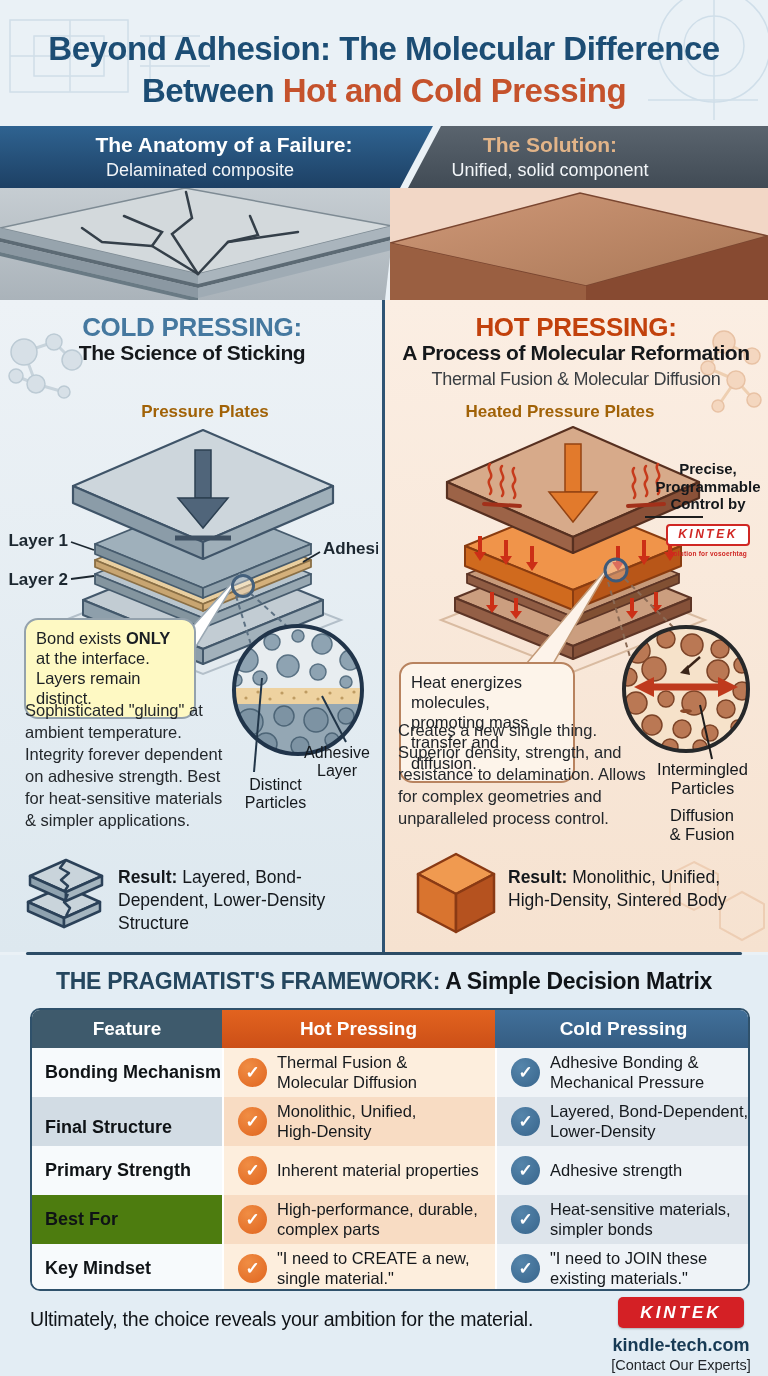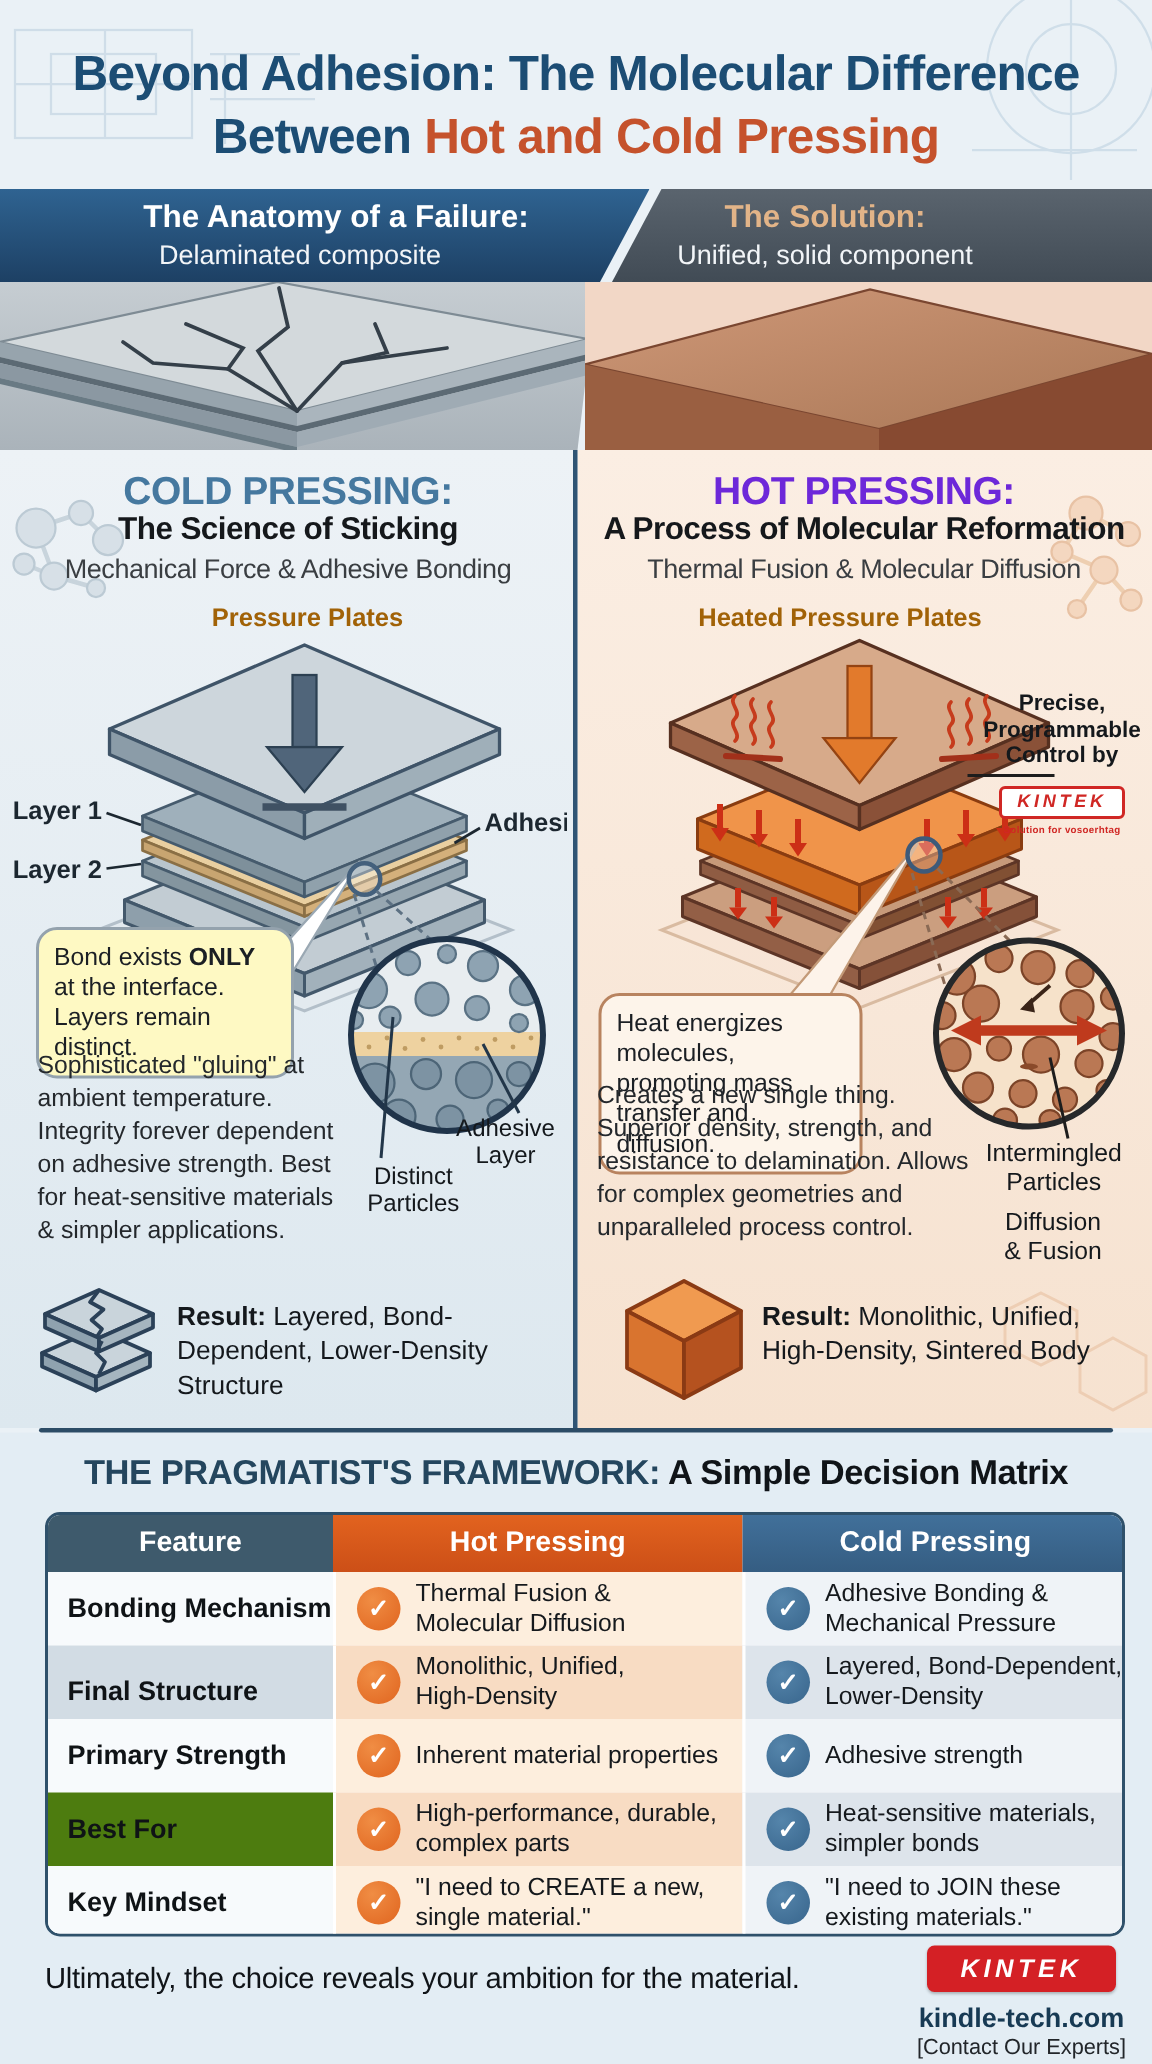--- a/index.html
+++ b/index.html
@@ -27,21 +27,21 @@
 
   
   .colL{left:0;top:300px;width:383px;height:652px;background:linear-gradient(180deg,#edf2f6,#dde8ef);}
   .colR{left:385px;top:300px;width:383px;height:652px;background:linear-gradient(180deg,#fbeee3,#f6e2d0);}
   .vdiv{left:382px;top:300px;width:3px;height:652px;background:#2f5474;}
   .hdiv{left:26px;top:952px;width:716px;height:3px;background:#2c4c66;border-radius:2px;}
   .botbg{left:0;top:955px;width:768px;height:421px;background:#e3edf4;}
 
   
   .h-cold{left:0;top:312px;width:384px;font-size:26px;font-weight:bold;color:#45789f;letter-spacing:-0.3px;}
-  .h-hot{left:384px;top:312px;width:384px;font-size:26px;font-weight:bold;color:#6d28d9;letter-spacing:-0.3px;}
+  .h-hot{left:384px;top:312px;width:384px;font-size:26px;font-weight:bold;color:#c2410c;letter-spacing:-0.3px;}
   .sub{font-size:21px;font-weight:bold;color:#15181b;letter-spacing:-0.4px;}
   .tag{font-size:18px;color:#3a3e42;letter-spacing:-0.3px;}
   .plates-label{font-size:17px;font-weight:bold;color:#a16207;}
 
   
   .bubble{background:#fef9c3;border:2.5px solid #94a2ad;border-radius:14px;padding:8px 10px;
           font-size:16.5px;line-height:1.22;color:#1b1f24;}
   .bubble.hot{background:#fdf4ea;border-color:#b8835f;margin-top:40px;}
   .bodytxt{font-size:16.5px;line-height:1.33;color:#24282c;}
   .zlabel{font-size:16px;line-height:1.15;color:#14181c;text-align:center;}
@@ -185,21 +185,20 @@
   </svg>
   <svg class="abs" style="left:664px;top:852px;opacity:.8" width="104" height="100" viewBox="0 0 104 100">
     <g fill="none" stroke="#ecc9ad" stroke-width="2">
       <polygon points="30,10 54,22 54,46 30,58 6,46 6,22"></polygon>
       <polygon points="78,40 100,52 100,76 78,88 56,76 56,52"></polygon>
     </g>
   </svg>
 
   <div class="abs ctr h-cold">COLD PRESSING:</div>
   <div class="abs ctr sub" style="left:0;top:341px;width:384px">The Science of Sticking</div>
-  <div class="abs ctr tag" style="left:0;top:369px;width:384px">Mechanical Force &amp; Adhesive Bonding</div>
   <div class="abs ctr plates-label" style="left:73px;top:402px;width:264px">Pressure Plates</div>
 
   <svg class="abs" style="left:8px;top:424px" width="370" height="252" viewBox="0 0 370 252">
     <polygon points="195,142 333,196 195,250 57,196" fill="#e3eaef" stroke="#b3bfc9" stroke-width="2"></polygon>
     <g stroke="#43586b" stroke-width="2" stroke-linejoin="round">
       <polygon points="195,127 315,176 195,225 75,176" fill="#c2ccd3"></polygon>
       <polygon points="75,176 195,225 195,240 75,191" fill="#8e9fab"></polygon>
       <polygon points="315,176 195,225 195,240 315,191" fill="#a2b1bb"></polygon>
     </g>
     <g stroke="#465b6d" stroke-width="1.8" stroke-linejoin="round">

